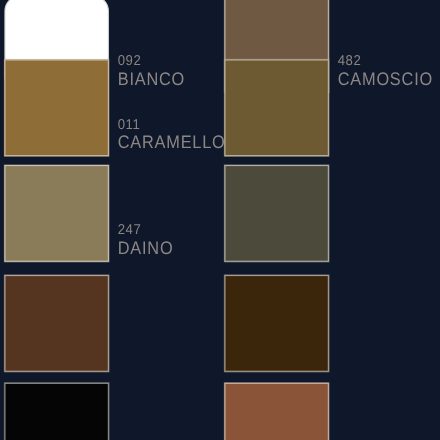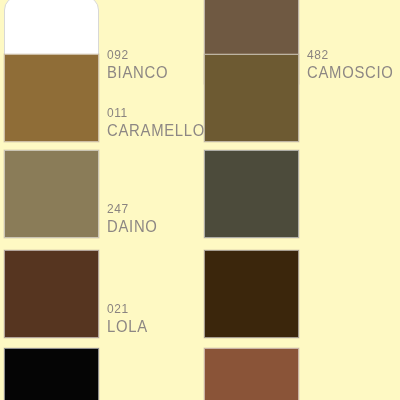--- a/index.html
+++ b/index.html
@@ -8,21 +8,21 @@
   html, body {
     width:400px; height:400px;
     overflow:hidden;
     background:#ffffff;
     font-family:"Liberation Sans", sans-serif;
   }
 
   #chart {
     position:relative;
     width:400px; height:400px;
-    background:#fef9c3;
+    background:#0f172a;
   }
 
   
   .row {
     position:absolute;
     left:0;
     width:400px;
     height:98px;
     display:flex;
   }
@@ -136,24 +136,20 @@
       </div>
     </div>
     <div class="cell">
       <div class="swatch" style="background:#4c4b3b"></div>
     </div>
   </div>
 
   <div class="row r3">
     <div class="cell">
       <div class="swatch" style="background:#563520"></div>
-      <div class="labels">
-        <div class="code">021</div>
-        <div class="name">LOLA</div>
-      </div>
     </div>
     <div class="cell">
       <div class="swatch" style="background:#3b260c"></div>
     </div>
   </div>
 
   <div class="row r4">
     <div class="cell">
       <div class="swatch" style="background:#050505"></div>
       <div class="labels">

